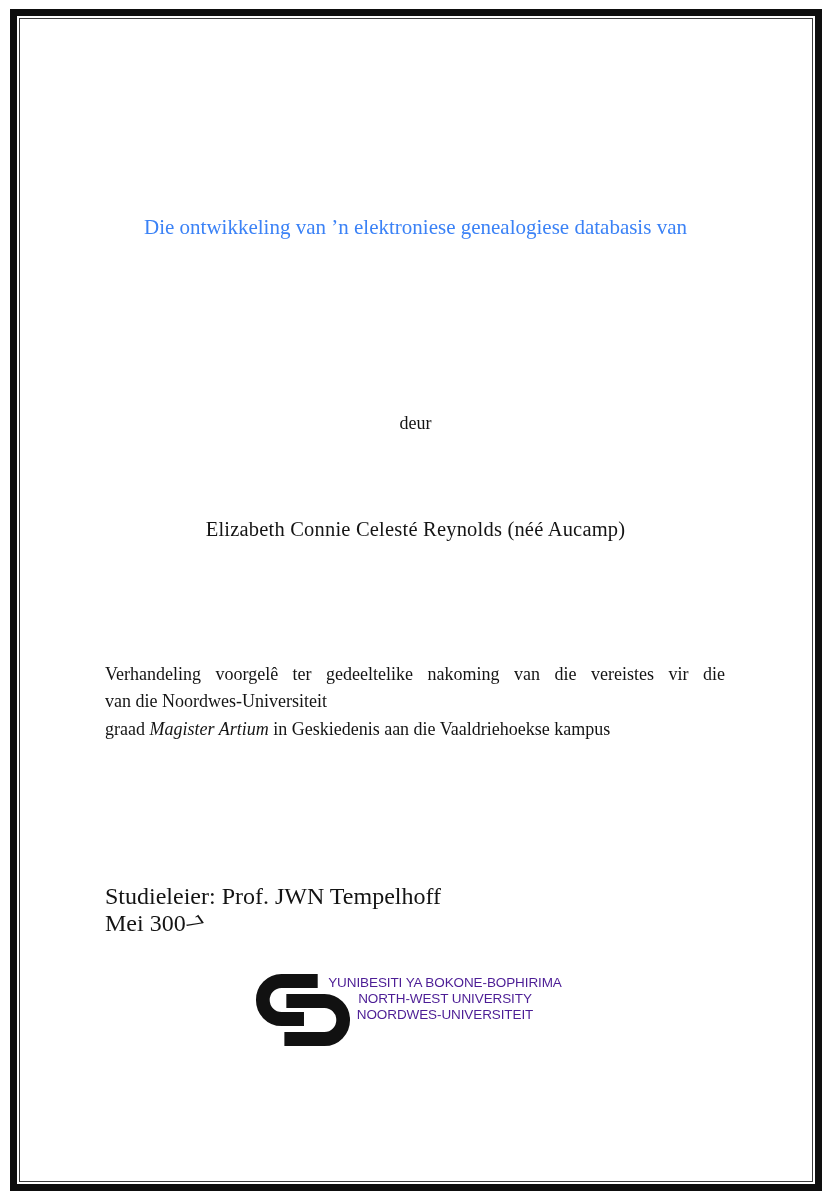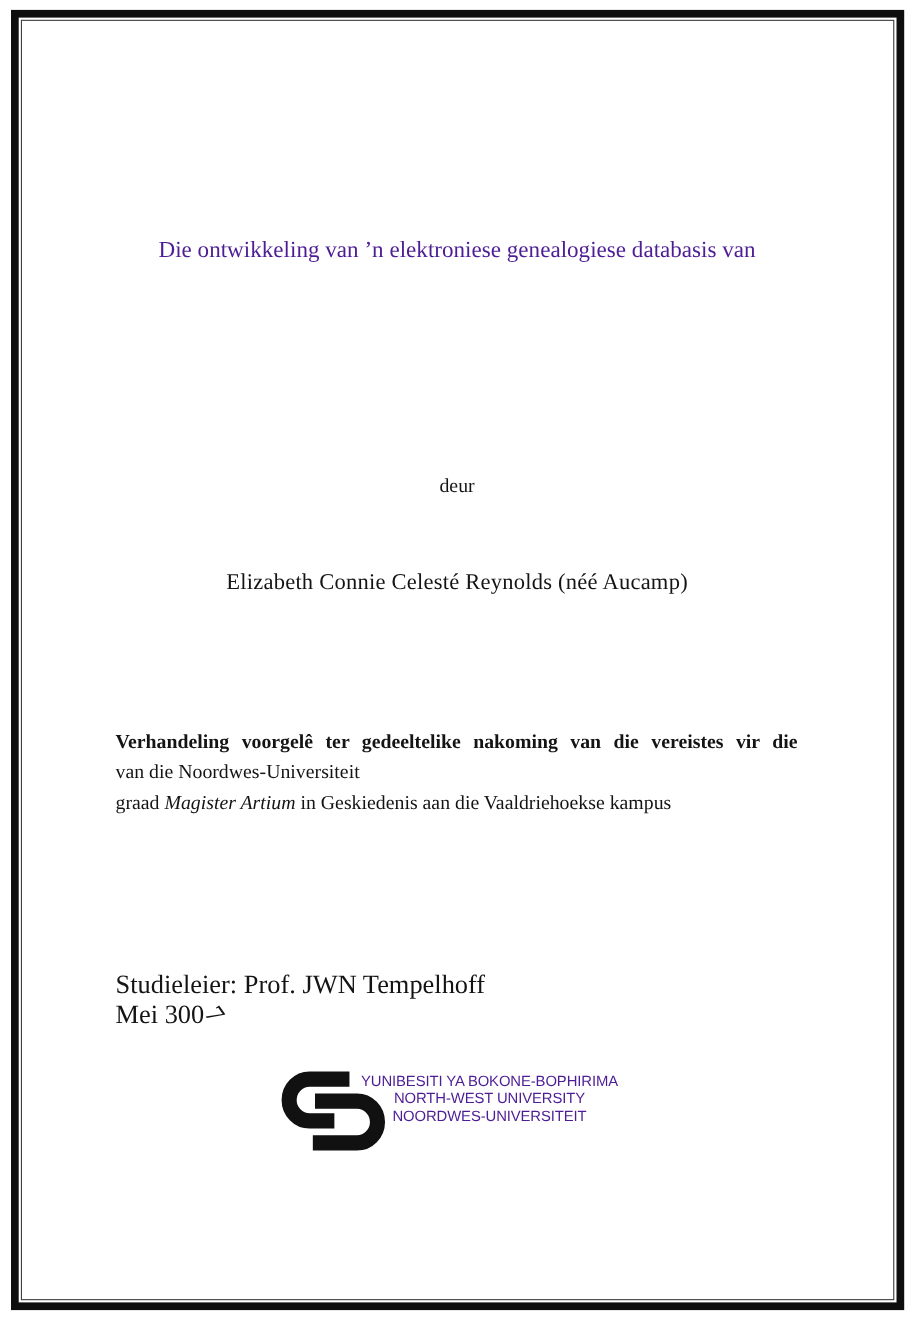--- a/index.html
+++ b/index.html
@@ -23,48 +23,48 @@
     border: 1px solid #3d3d3d;
   }
   
   .title {
     position: absolute;
     top: 204px; left: 54px; right: 54px;
     margin: 0;
     text-align: center;
     font-size: 21px;
     font-weight: 400;
-    color: #4c1d95;
+    color: #3b82f6;
   }
   .title .tline { display: block; line-height: 46px; }
   
   .byline {
     position: absolute;
-    top: 431px; left: 0; right: 0;
+    top: 413px; left: 0; right: 0;
     text-align: center;
     font-size: 18px;
   }
   
   .author {
     position: absolute;
     top: 518px; left: 0; right: 0;
     text-align: center;
     font-size: 20.5px;
     letter-spacing: 0.2px;
   }
   
   .statement {
     position: absolute;
     top: 661px; left: 105px;
     width: 620px;
     font-size: 18px;
     line-height: 27.3px;
   }
   .statement .s-line { display: block; }
-  .statement .s-justify { text-align: justify; text-align-last: justify; font-weight: bold; }
+  .statement .s-justify { text-align: justify; text-align-last: justify; }
   .statement i { font-style: italic; }
   
   .supervisor-block {
     position: absolute;
     top: 883px; left: 105px;
     font-size: 24px;
     line-height: 27px;
   }
   .digit7 {
     display: inline-block;

